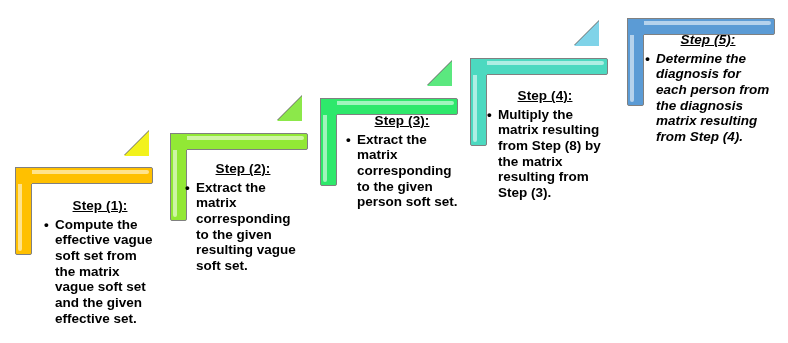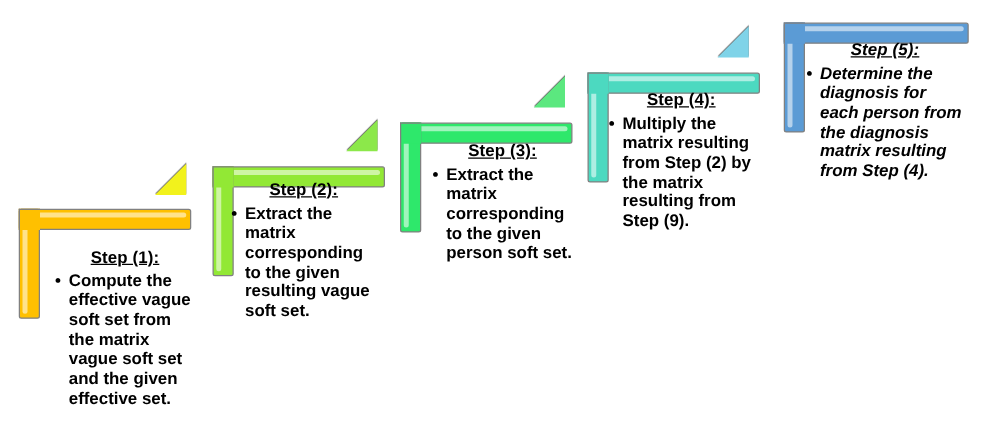--- a/index.html
+++ b/index.html
@@ -110,21 +110,21 @@
       <span class="bullet-text">Compute the effective vague soft set from the matrix vague soft set and the given effective set.</span>
     </div>
   </div>
 
   <div class="step" style="left:170px;top:133px;width:140px;height:95px;">
     <div class="bar bar-h" style="left: 0px; top: 0px; width: 138px; background: rgb(146, 232, 53); border-color: rgb(128, 128, 128);"></div>
     <div class="bar bar-v" style="left: 0px; top: 0px; height: 88px; background: rgb(146, 232, 53); border-color: rgb(128, 128, 128);"></div>
     <div class="corner" style="left: 0px; top: 0px; background: rgb(146, 232, 53); border-color: rgb(128, 128, 128);"></div>
   </div>
   <div class="arrow" style="left:277px;top:96px;border-left:25px solid transparent;border-bottom:25px solid #8CE84A;filter:drop-shadow(0.7px -0.7px 0 #6b6b6b);"></div>
-  <div class="txt" style="left:185px;top:144px;width:116px;">
+  <div class="txt" style="left:185px;top:161px;width:116px;">
     <span class="step-title">Step (2):</span>
     <div class="bullet-row">
       <span class="bullet-dot">•</span>
       <span class="bullet-text">Extract the matrix corresponding to the given resulting vague soft set.</span>
     </div>
   </div>
 
   <div class="step" style="left:320px;top:98px;width:140px;height:95px;">
     <div class="bar bar-h" style="left: 0px; top: 0px; width: 138px; background: rgb(46, 232, 107); border-color: rgb(128, 128, 128);"></div>
     <div class="bar bar-v" style="left: 0px; top: 0px; height: 88px; background: rgb(46, 232, 107); border-color: rgb(128, 128, 128);"></div>
@@ -138,25 +138,25 @@
       <span class="bullet-text">Extract the matrix corresponding to the given person soft set.</span>
     </div>
   </div>
 
   <div class="step" style="left:470px;top:58px;width:140px;height:95px;">
     <div class="bar bar-h" style="left: 0px; top: 0px; width: 138px; background: rgb(76, 217, 192); border-color: rgb(128, 128, 128);"></div>
     <div class="bar bar-v" style="left: 0px; top: 0px; height: 88px; background: rgb(76, 217, 192); border-color: rgb(128, 128, 128);"></div>
     <div class="corner" style="left: 0px; top: 0px; background: rgb(76, 217, 192); border-color: rgb(128, 128, 128);"></div>
   </div>
   <div class="arrow" style="left:574px;top:21px;border-left:25px solid transparent;border-bottom:25px solid #7FD3E8;filter:drop-shadow(0.7px -0.7px 0 #6b6b6b);"></div>
-  <div class="txt" style="left:487px;top:72px;width:116px;">
+  <div class="txt" style="left:487px;top:88px;width:116px;">
     <span class="step-title">Step (4):</span>
     <div class="bullet-row">
       <span class="bullet-dot">•</span>
-      <span class="bullet-text">Multiply the matrix resulting from Step (2) by the matrix resulting from Step (9).</span>
+      <span class="bullet-text">Multiply the matrix resulting from Step (8) by the matrix resulting from Step (3).</span>
     </div>
   </div>
 
   <div class="step" style="left:627px;top:18px;width:150px;height:95px;">
     <div class="bar bar-h" style="left: 0px; top: 0px; width: 148px; background: rgb(91, 155, 213); border-color: rgb(128, 128, 128);"></div>
     <div class="bar bar-v" style="left: 0px; top: 0px; height: 88px; background: rgb(91, 155, 213); border-color: rgb(128, 128, 128);"></div>
     <div class="corner" style="left: 0px; top: 0px; background: rgb(91, 155, 213); border-color: rgb(128, 128, 128);"></div>
   </div>
   <div class="txt" style="left:645px;top:32px;width:126px;font-style:italic;">
     <span class="step-title">Step (5):</span>

